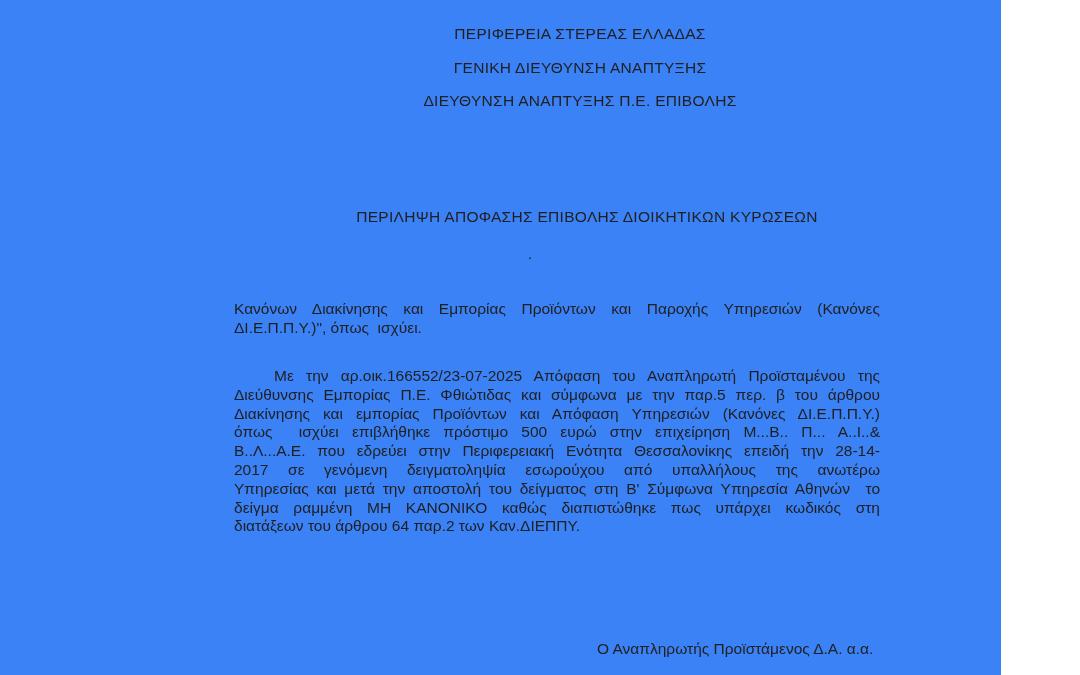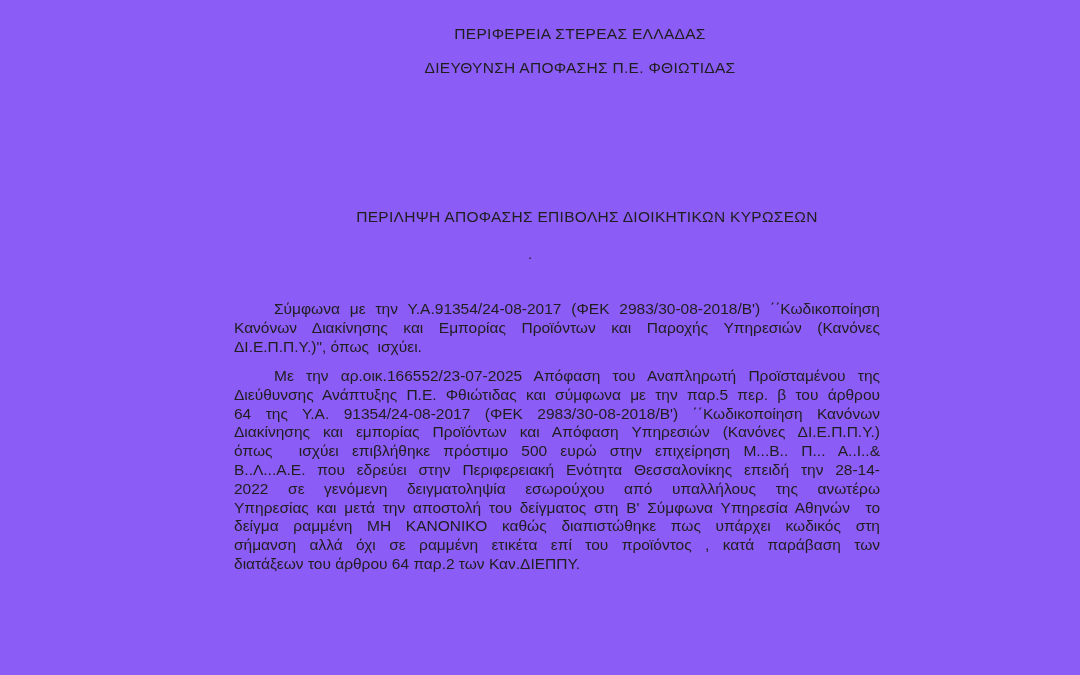--- a/index.html
+++ b/index.html
@@ -2,23 +2,23 @@
 <html><head>
 <meta charset="utf-8">
 <style>
   html, body {
     margin: 0;
     padding: 0;
     background: #ffffff;
   }
   .page {
     position: relative;
-    width: 1080px;
+    width: 1001px;
     height: 675px;
-    background: #8b5cf6;
+    background: #3b82f6;
     overflow: hidden;
     font-family: "Liberation Sans", "DejaVu Sans", sans-serif;
     color: #1f1f1f;
   }
   .letterhead {
     position: absolute;
     top: 17px;
     left: 80px;
     width: 1000px;
     text-align: center;
@@ -68,41 +68,40 @@
     line-height: 19px;
   }
 </style>
 </head>
 <body>
 
 <div class="page">
 
   <div class="letterhead">
     <div>ΠΕΡΙΦΕΡΕΙΑ ΣΤΕΡΕΑΣ ΕΛΛΑΔΑΣ</div>
-    <div>ΔΙΕΥΘΥΝΣΗ ΑΠΟΦΑΣΗΣ Π.Ε. ΦΘΙΩΤΙΔΑΣ</div>
+    <div>ΓΕΝΙΚΗ ΔΙΕΥΘΥΝΣΗ ΑΝΑΠΤΥΞΗΣ</div>
+    <div>ΔΙΕΥΘΥΝΣΗ ΑΝΑΠΤΥΞΗΣ Π.Ε. ΕΠΙΒΟΛΗΣ</div>
   </div>
 
   <div class="doc-title">ΠΕΡΙΛΗΨΗ ΑΠΟΦΑΣΗΣ ΕΠΙΒΟΛΗΣ ΔΙΟΙΚΗΤΙΚΩΝ ΚΥΡΩΣΕΩΝ</div>
 
   <span class="sep-dot">.</span>
 
   <div class="para para-1">
-      <div class="line first">Σύμφωνα με την Υ.Α.91354/24-08-2017 (ΦΕΚ 2983/30-08-2018/Β') ΄΄Κωδικοποίηση</div>
       <div class="line">Κανόνων Διακίνησης και Εμπορίας Προϊόντων και Παροχής Υπηρεσιών (Κανόνες</div>
       <div class="line last">ΔΙ.Ε.Π.Π.Υ.)", όπως  ισχύει.</div>
     </div>
 
   <div class="para para-2">
       <div class="line first">Με την αρ.οικ.166552/23-07-2025 Απόφαση του Αναπληρωτή Προϊσταμένου της</div>
-      <div class="line">Διεύθυνσης Ανάπτυξης Π.Ε. Φθιώτιδας και σύμφωνα με την παρ.5 περ. β του άρθρου</div>
-      <div class="line">64 της Υ.Α. 91354/24-08-2017 (ΦΕΚ 2983/30-08-2018/Β') ΄΄Κωδικοποίηση Κανόνων</div>
+      <div class="line">Διεύθυνσης Εμπορίας Π.Ε. Φθιώτιδας και σύμφωνα με την παρ.5 περ. β του άρθρου</div>
       <div class="line">Διακίνησης και εμπορίας Προϊόντων και Απόφαση Υπηρεσιών (Κανόνες ΔΙ.Ε.Π.Π.Υ.)</div>
       <div class="line">όπως  ισχύει επιβλήθηκε πρόστιμο 500 ευρώ στην επιχείρηση Μ...Β.. Π... Α..Ι..&amp;</div>
       <div class="line">Β..Λ...Α.Ε. που εδρεύει στην Περιφερειακή Ενότητα Θεσσαλονίκης επειδή την 28-14-</div>
-      <div class="line">2022 σε γενόμενη δειγματοληψία εσωρούχου από υπαλλήλους της ανωτέρω</div>
+      <div class="line">2017 σε γενόμενη δειγματοληψία εσωρούχου από υπαλλήλους της ανωτέρω</div>
       <div class="line">Υπηρεσίας και μετά την αποστολή του δείγματος στη Β' Σύμφωνα Υπηρεσία Αθηνών  το</div>
       <div class="line">δείγμα ραμμένη ΜΗ ΚΑΝΟΝΙΚΟ καθώς διαπιστώθηκε πως υπάρχει κωδικός στη</div>
-      <div class="line">σήμανση αλλά όχι σε ραμμένη ετικέτα επί του προϊόντος , κατά παράβαση των</div>
       <div class="line last">διατάξεων του άρθρου 64 παρ.2 των Καν.ΔΙΕΠΠΥ.</div>
     </div>
 
+  <div class="signature">Ο Αναπληρωτής Προϊστάμενος Δ.Α. α.α.</div>
 
 </div>
 
 </body></html>

